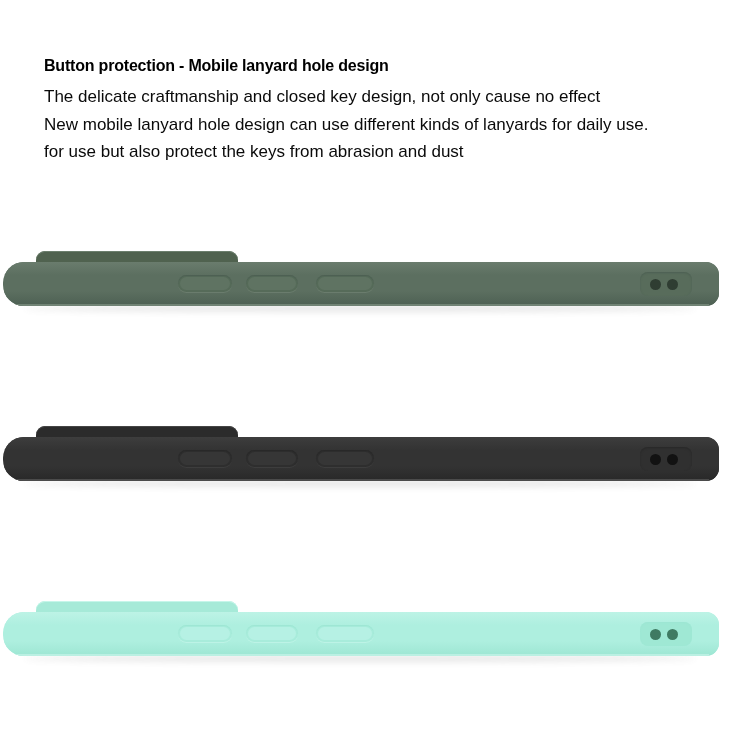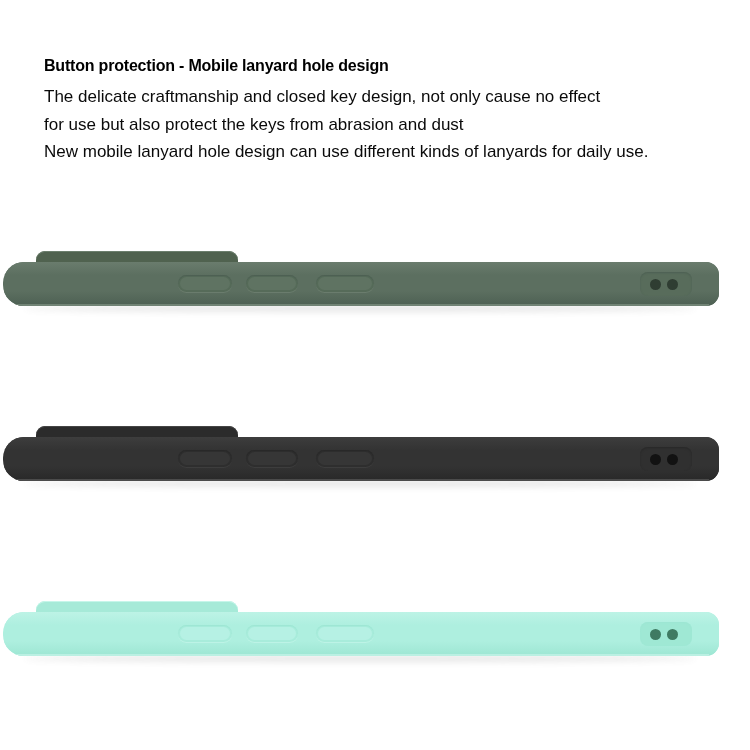--- a/index.html
+++ b/index.html
@@ -183,22 +183,22 @@
   }
 </style>
 </head>
 <body style="background: rgb(255, 255, 255);">
 
 <div id="page" style="background: rgb(255, 255, 255);">
 
   <div class="copy-block">
     <h1 class="headline">Button protection - Mobile lanyard hole design</h1>
     <p class="sub-line">The delicate craftmanship and closed key design, not only cause no effect</p>
+    <p class="sub-line">New mobile lanyard hole design can use different kinds of lanyards for daily use.</p>
     <p class="sub-line">for use but also protect the keys from abrasion and dust</p>
-    <p class="sub-line">New mobile lanyard hole design can use different kinds of lanyards for daily use.</p>
   </div>
 
   <div class="phone-row" id="row-green">
     <div class="phone" id="phone-green">
       <div class="phone-shadow"></div>
       <div class="camera-bump" style="background: rgb(80, 98, 79); box-shadow: rgb(108, 127, 109) 0px 1px 0px inset;"></div>
       <div class="body-slab" style="background: rgb(92, 111, 96);">
         <div class="slab-top-light" style="background: linear-gradient(rgb(106, 124, 109) 0%, rgb(92, 111, 96) 100%);"></div>
         <div class="slab-bottom-shade" style="background: linear-gradient(rgb(92, 111, 96) 0%, rgb(77, 96, 83) 100%);"></div>
         <div class="slab-rim" style="background: rgb(147, 165, 149);"></div>

